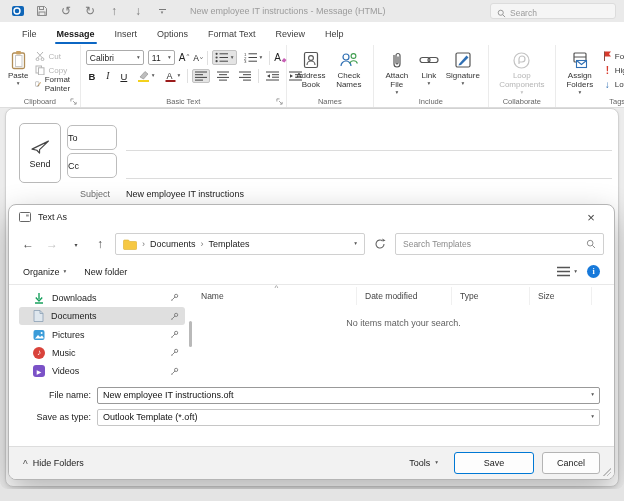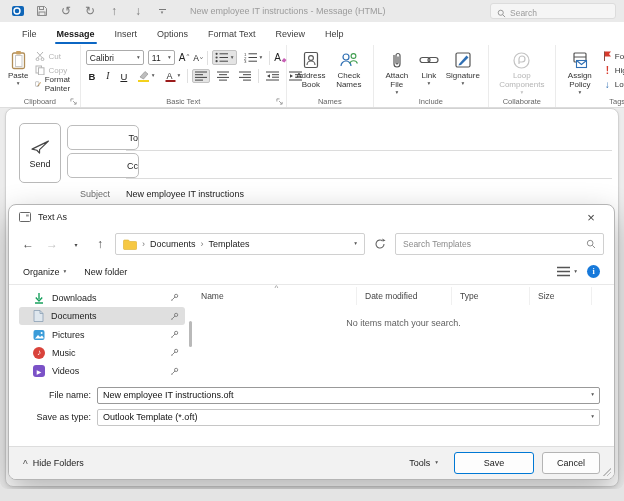--- a/index.html
+++ b/index.html
@@ -59,22 +59,22 @@
   .seg.selected { background:#e4e4e4; border-color:#c3c3c3; }
   .vsep { width:1px; height:14px; background:#e0e0e0; }
   .supmark { font-size:6px; color:#444; margin-left:1px; transform:translateY(-3px); display:inline-block; }
 
   
   .compose { position:absolute; left:5px; top:108px; width:614px; height:379px; background:#fff;
              border:1px solid #d2d2d2; border-radius:8px; box-shadow:0 1px 3px rgba(0,0,0,.08); }
   .send-btn { position:absolute; left:13px; top:14px; width:42px; height:60px; border:1px solid #b9b9b9;
               border-radius:5px; display:flex; flex-direction:column; align-items:center; justify-content:center;
               gap:5px; font-size:9px; color:#222; background:#fff; }
-  .addr-btn { position:absolute; left:61px; width:72px; height:25px; border:1px solid #bdbdbd; border-radius:5px;
-              display:flex; align-items:center; justify-content:flex-end; font-size:9px; color:#222; background:#fff; }
+  .addr-btn { position:absolute; left:61px; width:50px; height:25px; border:1px solid #bdbdbd; border-radius:5px;
+              display:flex; align-items:center; justify-content:flex-start; font-size:9px; color:#222; background:#fff; }
   .addr-line { position:absolute; left:120px; right:6px; border-bottom:1px solid #dcdcdc; height:0; }
   .subject-row { position:absolute; left:0; top:76px; width:100%; height:22px; }
   .subject-label { position:absolute; left:74px; top:4px; font-size:9px; color:#6d6d6d; }
   .subject-value { position:absolute; left:120px; top:4px; font-size:9px; color:#222; }
 
   
   .dialog { position:absolute; left:8px; top:204px; width:607px; height:276px; background:#fff;
             border:1px solid #b5b5b5; border-radius:8px; box-shadow:0 12px 32px rgba(0,0,0,.30);
             display:flex; flex-direction:column; overflow:hidden; }
   .dlg-title { height:24px; display:flex; align-items:center; padding:0 10px; gap:7px; }
@@ -423,21 +423,21 @@
     <div class="group" style="border-right:none;">
       <div class="bigbtn" style="width:38px;">
         <span class="bicon">
           <svg width="18" height="19" viewBox="0 0 18 19">
               <rect x="3" y="2" width="12" height="9" rx="1" fill="none" stroke="#555" stroke-width="1.2"></rect>
               <line x1="3" y1="6" x2="15" y2="6" stroke="#555"></line>
               <rect x="5.5" y="9.5" width="10" height="7" fill="#fff" stroke="#2f6fb3" stroke-width="1.1"></rect>
               <path d="M5.5 9.5 L10.5 13.5 L15.5 9.5" fill="none" stroke="#2f6fb3" stroke-width="1.1"></path>
             </svg>
         </span>
-        <span>Assign Policy</span>
+        <span>Assign Folders</span>
         <span class="caret">▾</span>
       </div>
       <div class="smallstack" style="white-space:nowrap;">
         <div class="smallbtn">
           <svg width="9" height="10" viewBox="0 0 9 10">
               <path d="M1.5 0.5 h6.5 l-2 2.5 2 2.5 h-6.5" fill="#d83b2d"></path>
               <line x1="1.5" y1="0.5" x2="1.5" y2="10" stroke="#8a4a42"></line>
             </svg>
           <span>Follow Up</span>
         </div>

